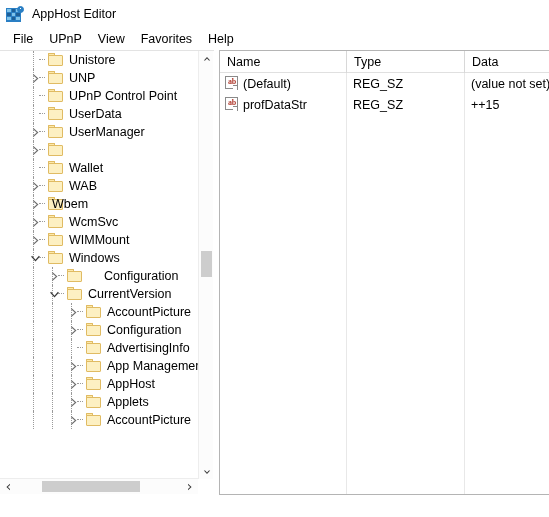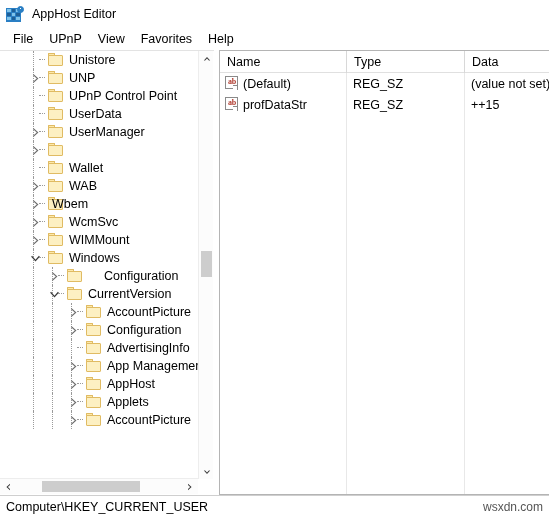--- a/index.html
+++ b/index.html
@@ -640,18 +640,14 @@
             </div>
             <div class="cell" style="left: 23px;">profDataStr</div>
             <div class="cell" style="left: 133px;">REG_SZ</div>
             <div class="cell" style="left: 251px;">++15</div>
           </div>
         </div>
     </div>
 
   </div>
 
-  <div class="statusbar">
-    <div class="status-text">Computer\HKEY_CURRENT_USER</div>
-    <div class="watermark">wsxdn.com</div>
-  </div>
 
 </div>
 
 </body></html>

